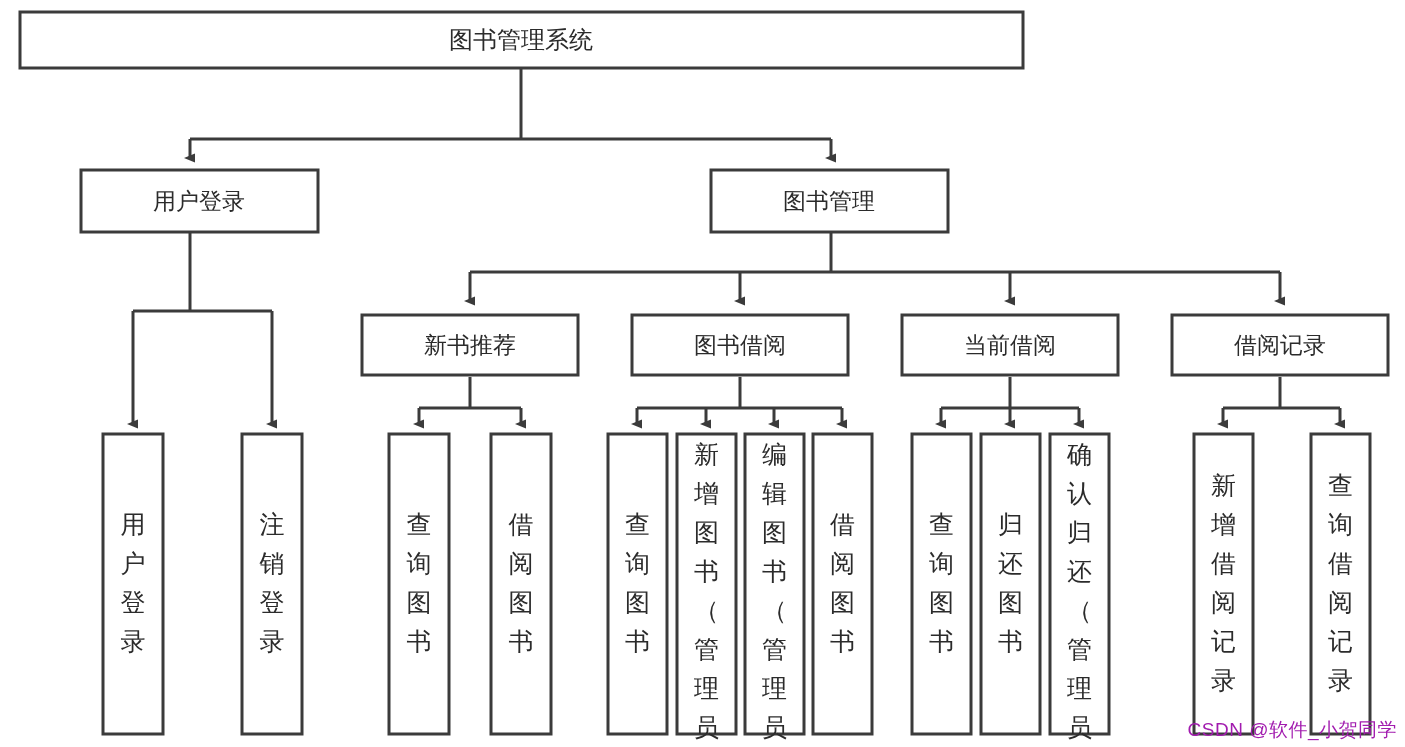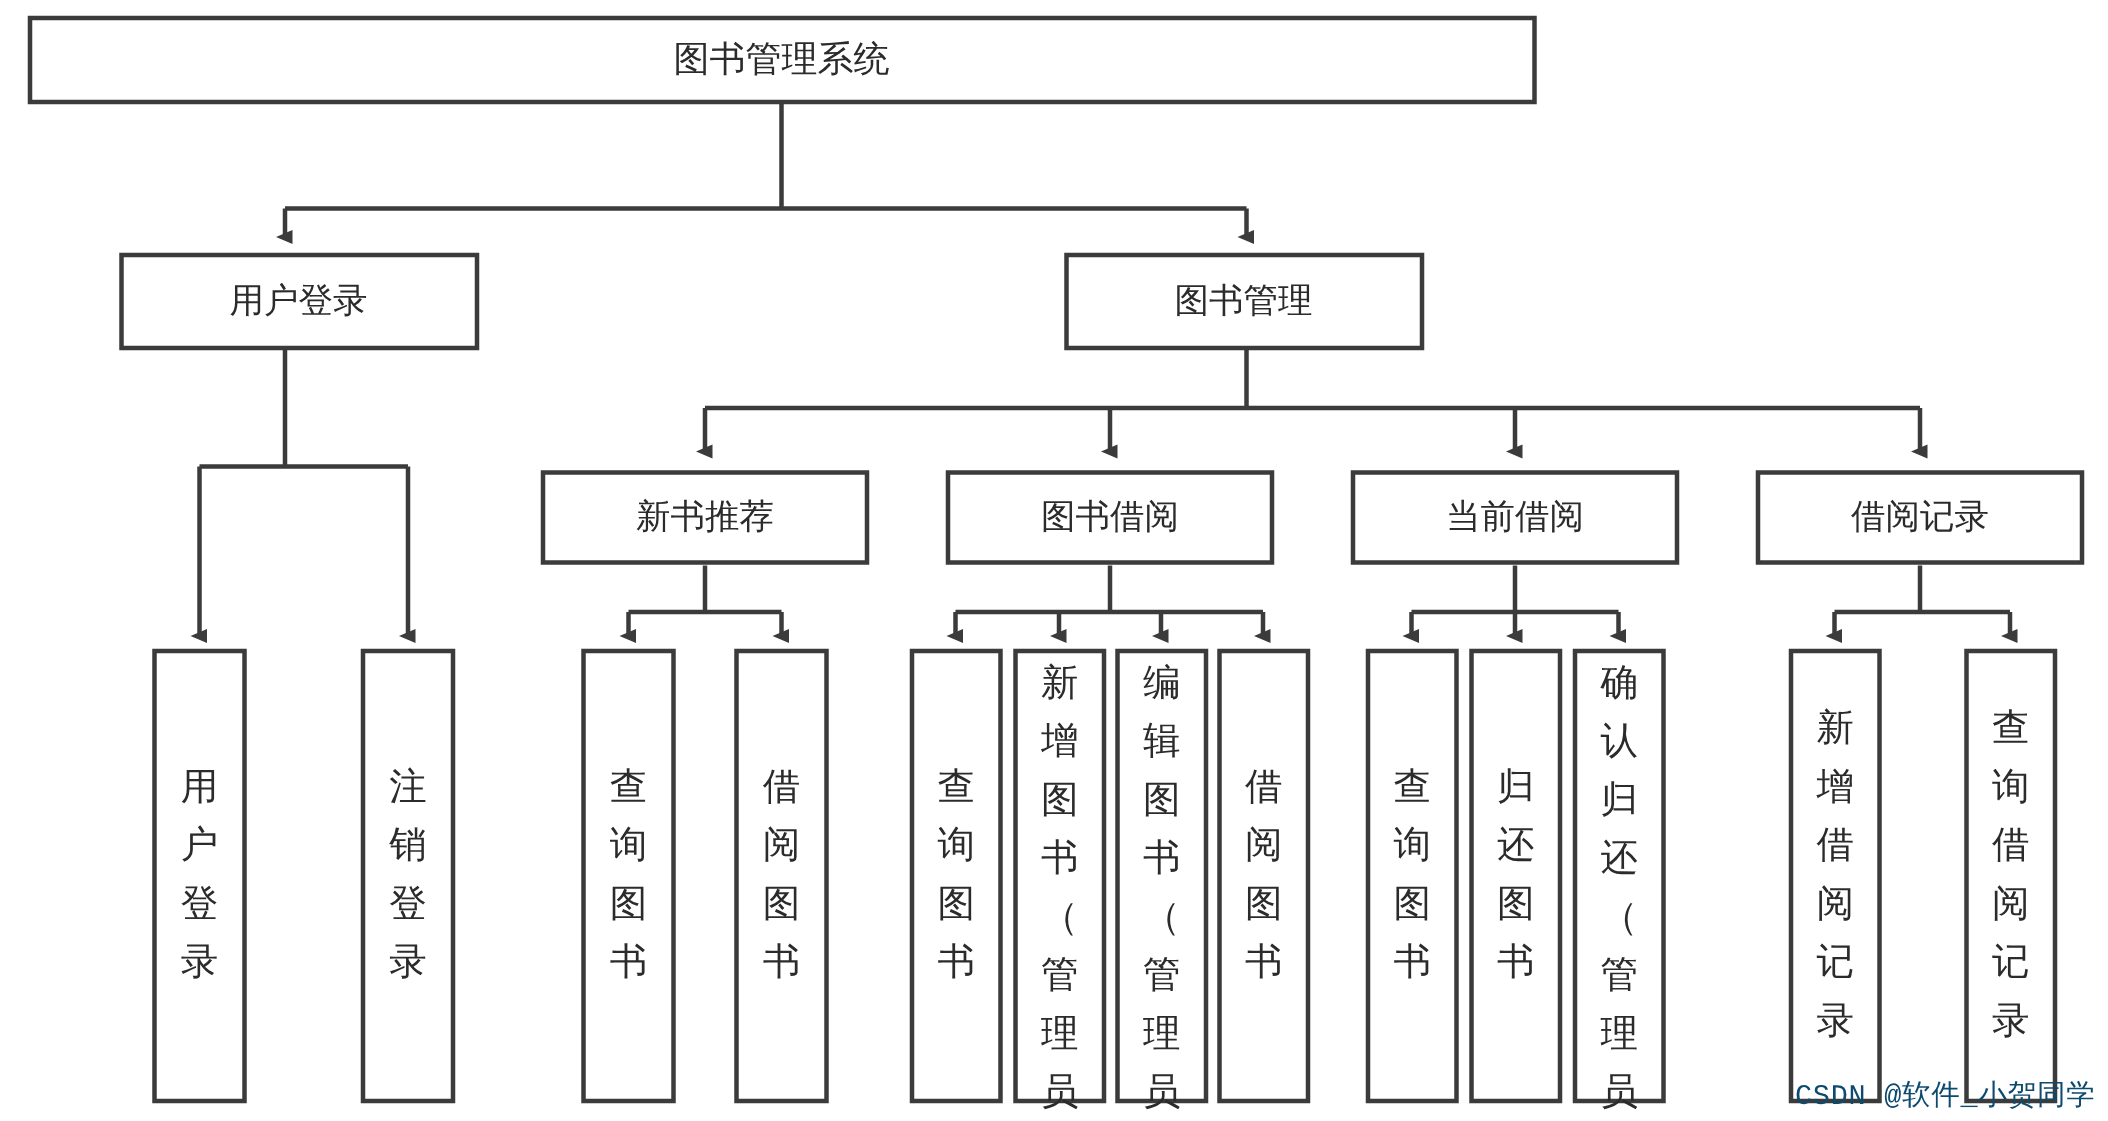--- a/index.html
+++ b/index.html
@@ -47,23 +47,23 @@
     fill: none;
   }
   .arrow-head {
     fill: #3b3b3b;
     stroke: none;
   }
   .watermark {
     position: absolute;
     right: 8px;
     bottom: 4px;
-    font-family: Liberation Mono, monospace;
+    font-family: Liberation Sans, sans-serif;
     font-size: 19px;
-    color: #0c4a6e;
+    color: #a21caf;
     white-space: nowrap;
     letter-spacing: 0.5px;
     user-select: none;
   }
 </style>
 </head>
 <body>
 
 <svg id="diagram" viewBox="0 0 1405 747" xmlns="http://www.w3.org/2000/svg">
 

